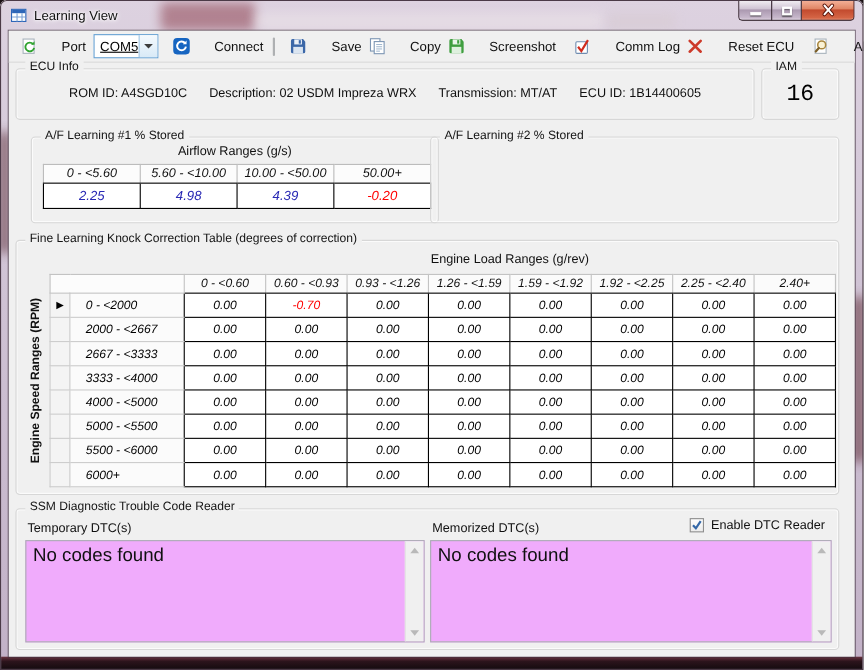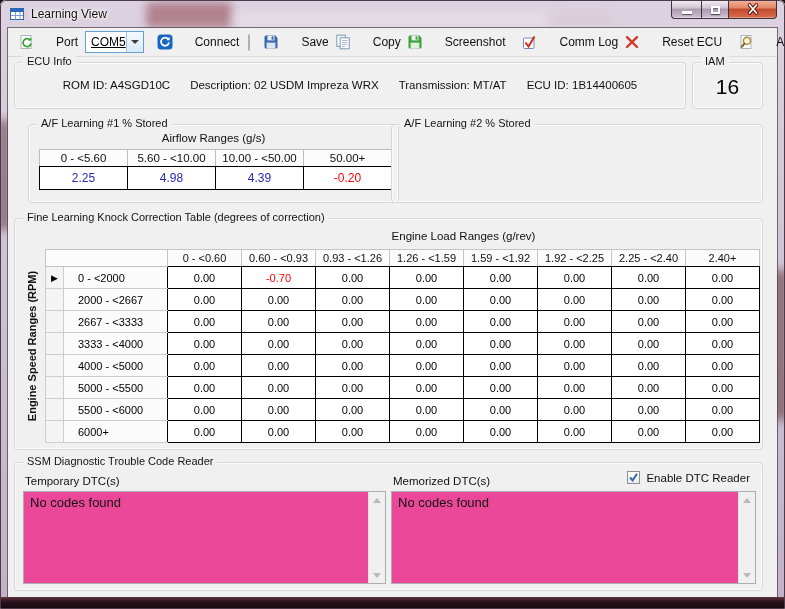--- a/index.html
+++ b/index.html
@@ -65,24 +65,24 @@
   
   .groupbox{position:absolute;border:1px solid #d7d7d7;border-radius:4px;box-shadow:inset 0 0 0 1px rgba(255,255,255,.7);}
   .gb-label{position:absolute;top:-8px;left:8px;background:#f0f0f0;padding:0 4px;font-size:11px;color:#131313;white-space:nowrap;}
   #ecu-box{left:6px;top:34px;width:672px;height:47px;}
   #iam-box{left:684px;top:34px;width:71px;height:47px;}
   #af1-box{left:20px;top:96px;width:371px;height:79px;}
   #af2-box{left:383px;top:96px;width:372px;height:79px;}
   #knock-box{left:6px;top:190px;width:749px;height:232px;}
   #ssm-box{left:6px;top:434px;width:749px;height:129px;}
   .ecu-line{display:flex;justify-content:center;gap:20px;margin-top:16px;font-size:11.5px;color:#101010;}
-  .iam-value{text-align:center;margin-top:12px;font-size:21px;color:#000;}
+  .iam-value{text-align:center;margin-top:12px;font-size:21px;color:#000;font-family:Liberation Mono, monospace;}
   
   .af-axis{position:absolute;top:7px;left:0;right:0;text-align:center;font-size:11.5px;color:#101010;}
-  table{border-collapse:collapse;}
+  table{border-collapse:collapse;font-style:italic;}
   .af-table{position:absolute;left:10px;top:24px;table-layout:fixed;}
   .af-table th{width:88px;height:17px;font-weight:normal;font-size:11.5px;background:#fcfcfc;
     border:1px solid #bcbcbc;border-bottom:1px solid #000;color:#101010;}
   .af-table td{width:88px;height:23px;text-align:center;font-size:12px;background:#fff;border:1px solid #000;}
   .pos-blue{color:var(--pos);}
   .neg{color:var(--neg) !important;}
   
   .knock-axis-x{position:absolute;left:160px;right:10px;top:11px;text-align:center;font-size:11.5px;color:#101010;}
   .knock-axis-y{position:absolute;left:6px;top:30px;width:22px;height:194px;display:flex;align-items:center;justify-content:center;}
   .knock-axis-y span{transform:rotate(-90deg);white-space:nowrap;font-weight:bold;font-size:11px;color:#101010;}
@@ -91,21 +91,21 @@
     border:1px solid #c3c3c3;border-bottom:1px solid #000;}
   .knock-table th.corner{border-bottom:1px solid #c3c3c3;background:#fcfcfc;}
   .knock-table td{height:22px;text-align:center;font-size:11px;background:#fff;}
   .knock-table td.marker{width:18px;background:#f4f4f4;border:1px solid #cdcdcd;font-size:9px;color:#000;}
   .knock-table td.rowhdr{width:104px;background:#fbfbfb;border:1px solid #cdcdcd;border-right:1px solid #000;
     text-align:left;padding-left:14px;font-size:11px;}
   .knock-table td.val{width:74px;border:1px solid #000;color:var(--val);}
   .col-w{width:74px;}
   
   .dtc-label{position:absolute;top:12px;font-size:11.5px;color:#101010;}
-  .textbox{position:absolute;top:28px;height:93px;background:#ec4899;border:1px solid #abadb3;font-size:13px;color:#101010;}
+  .textbox{position:absolute;top:28px;height:93px;background:#f0abfc;border:1px solid #abadb3;font-size:17px;color:#101010;}
   .tb-content{padding:3px 6px;}
   .vscroll{position:absolute;top:0;right:0;bottom:0;width:17px;background:#f0f0f0;border-left:1px solid #e3e3e3;}
   .scroll-arrow{position:absolute;left:0;width:100%;height:16px;display:flex;align-items:center;justify-content:center;}
   .sa-up{top:0;}
   .sa-down{bottom:0;}
   .tri-up{width:0;height:0;border-left:4px solid transparent;border-right:4px solid transparent;border-bottom:5px solid #b9b9b9;}
   .tri-down{width:0;height:0;border-left:4px solid transparent;border-right:4px solid transparent;border-top:5px solid #b9b9b9;}
   .checkbox-row{position:absolute;top:8px;right:12px;display:flex;align-items:center;gap:6px;font-size:11.5px;color:#101010;}
   .cb{width:13px;height:13px;border:1px solid #8e8e8e;background:linear-gradient(180deg,#fdfdfd,#ececec);
     display:flex;align-items:center;justify-content:center;}

